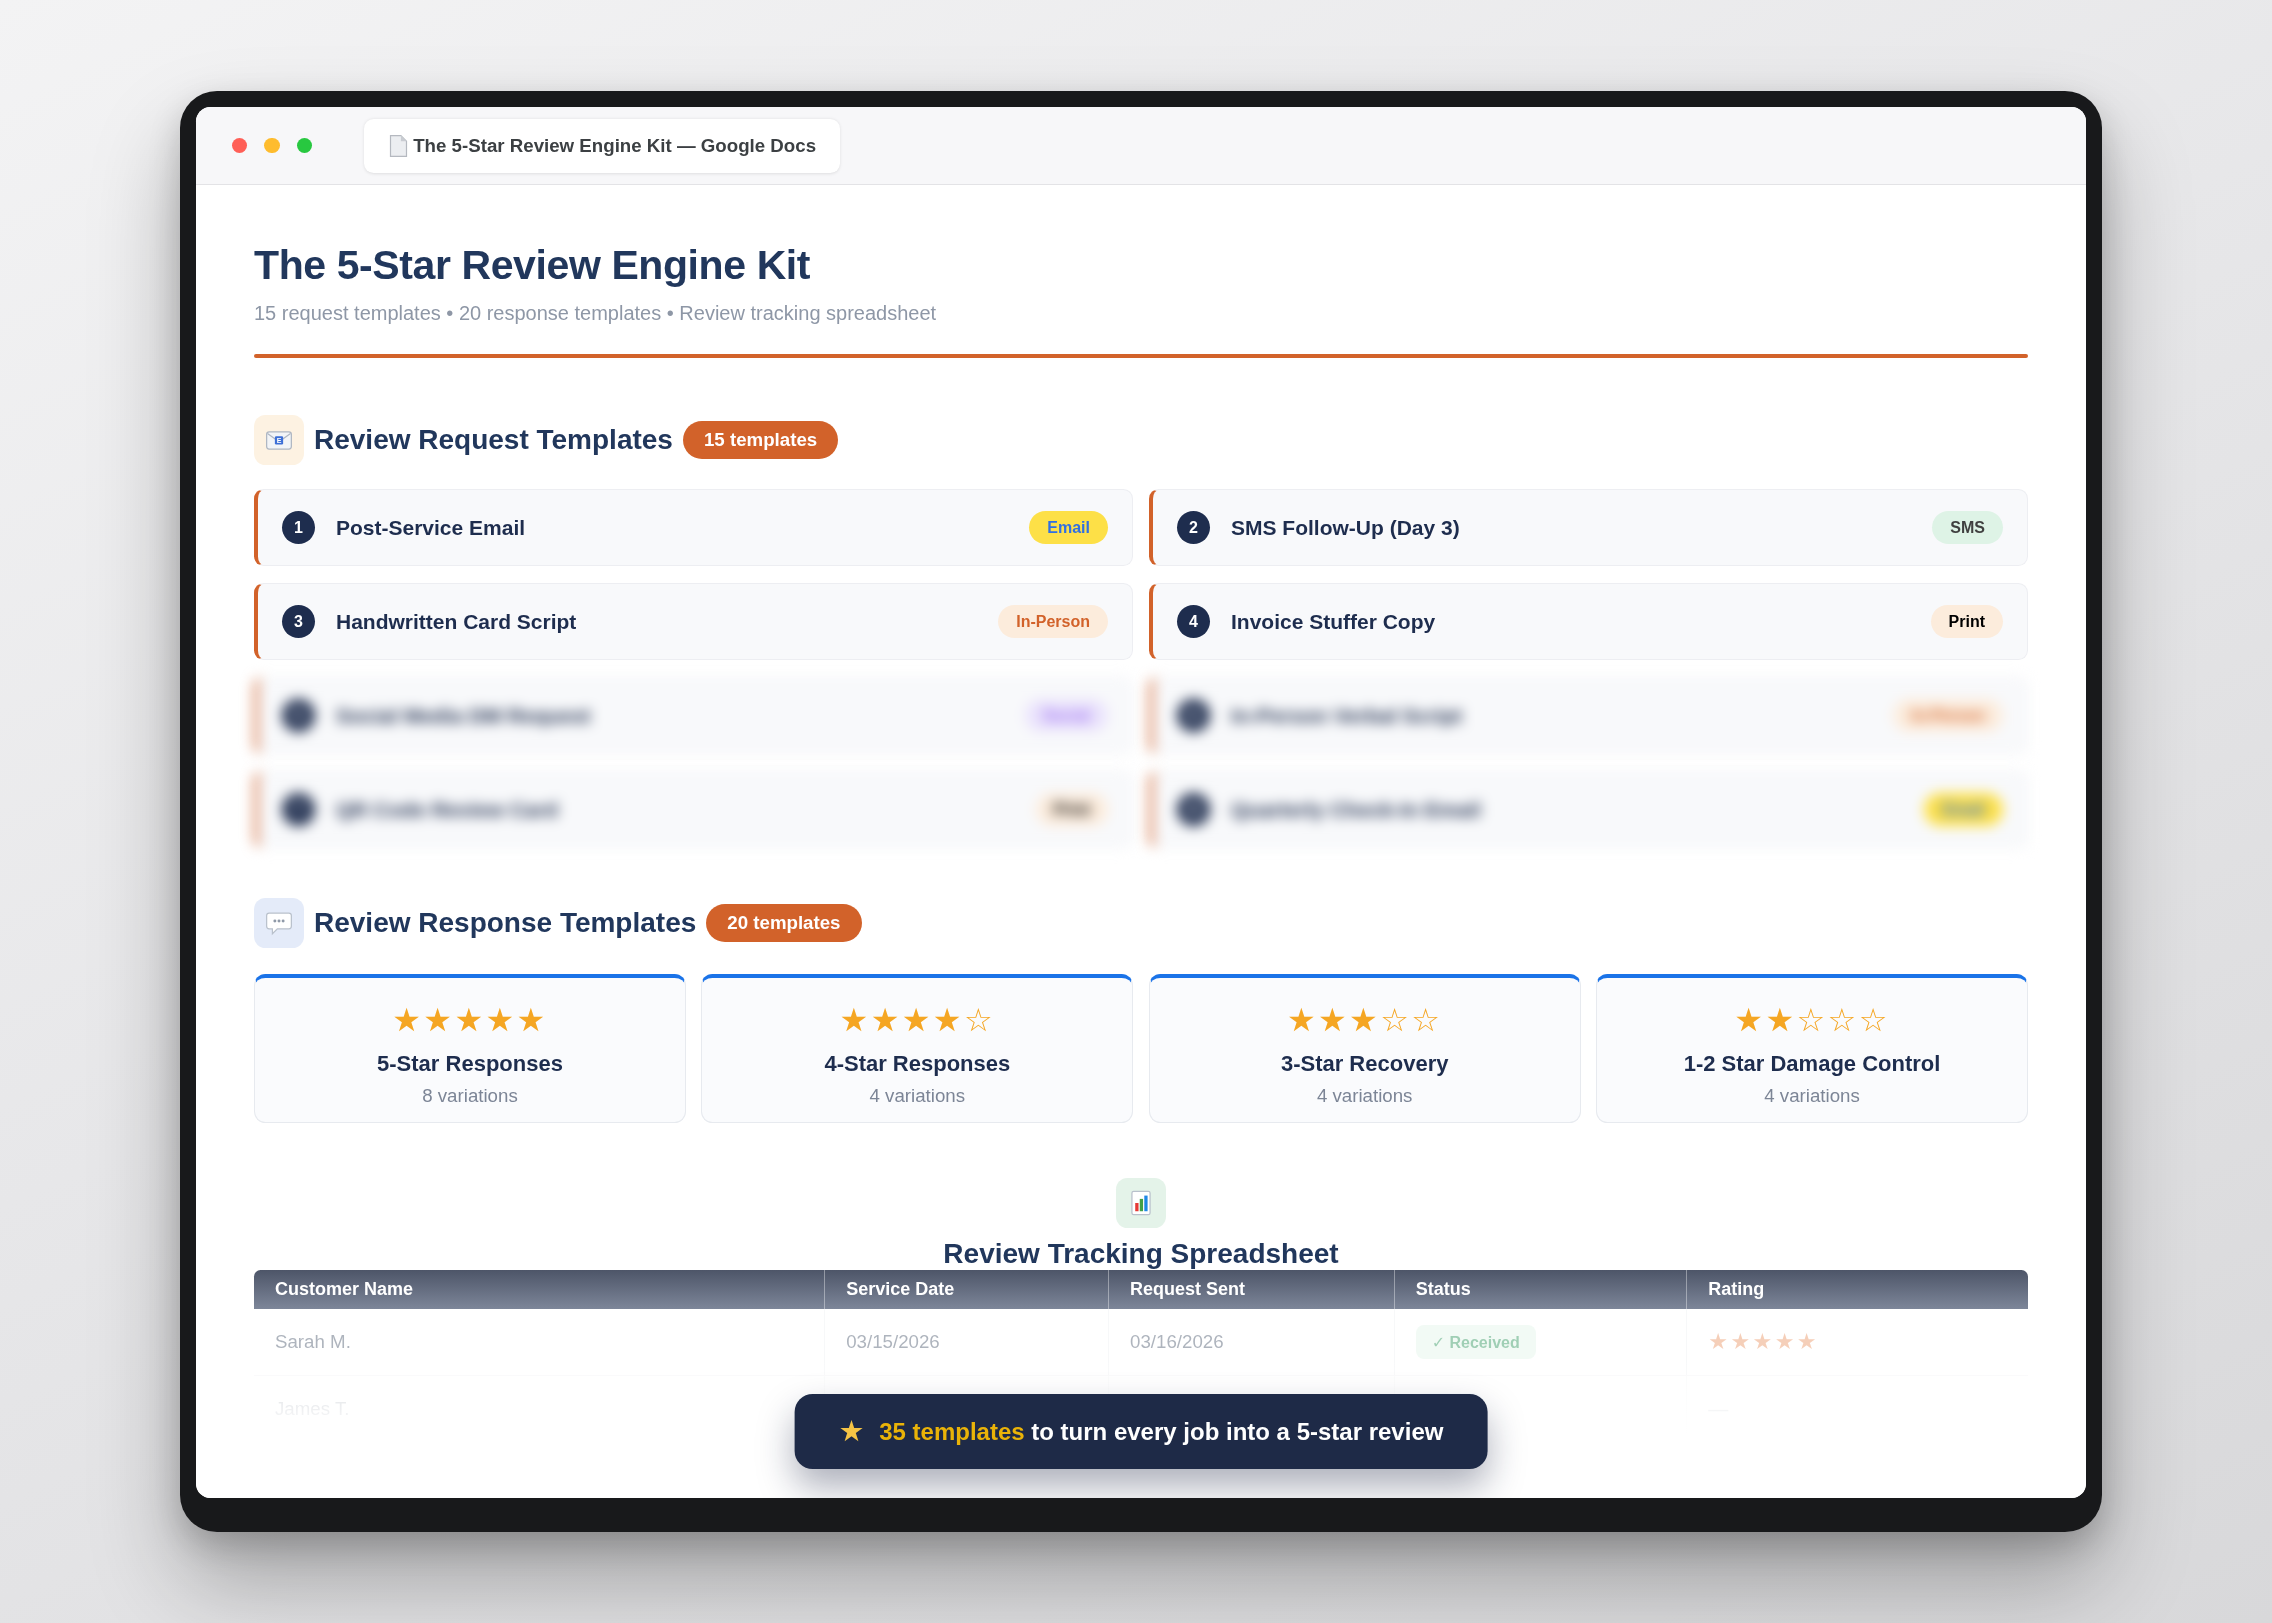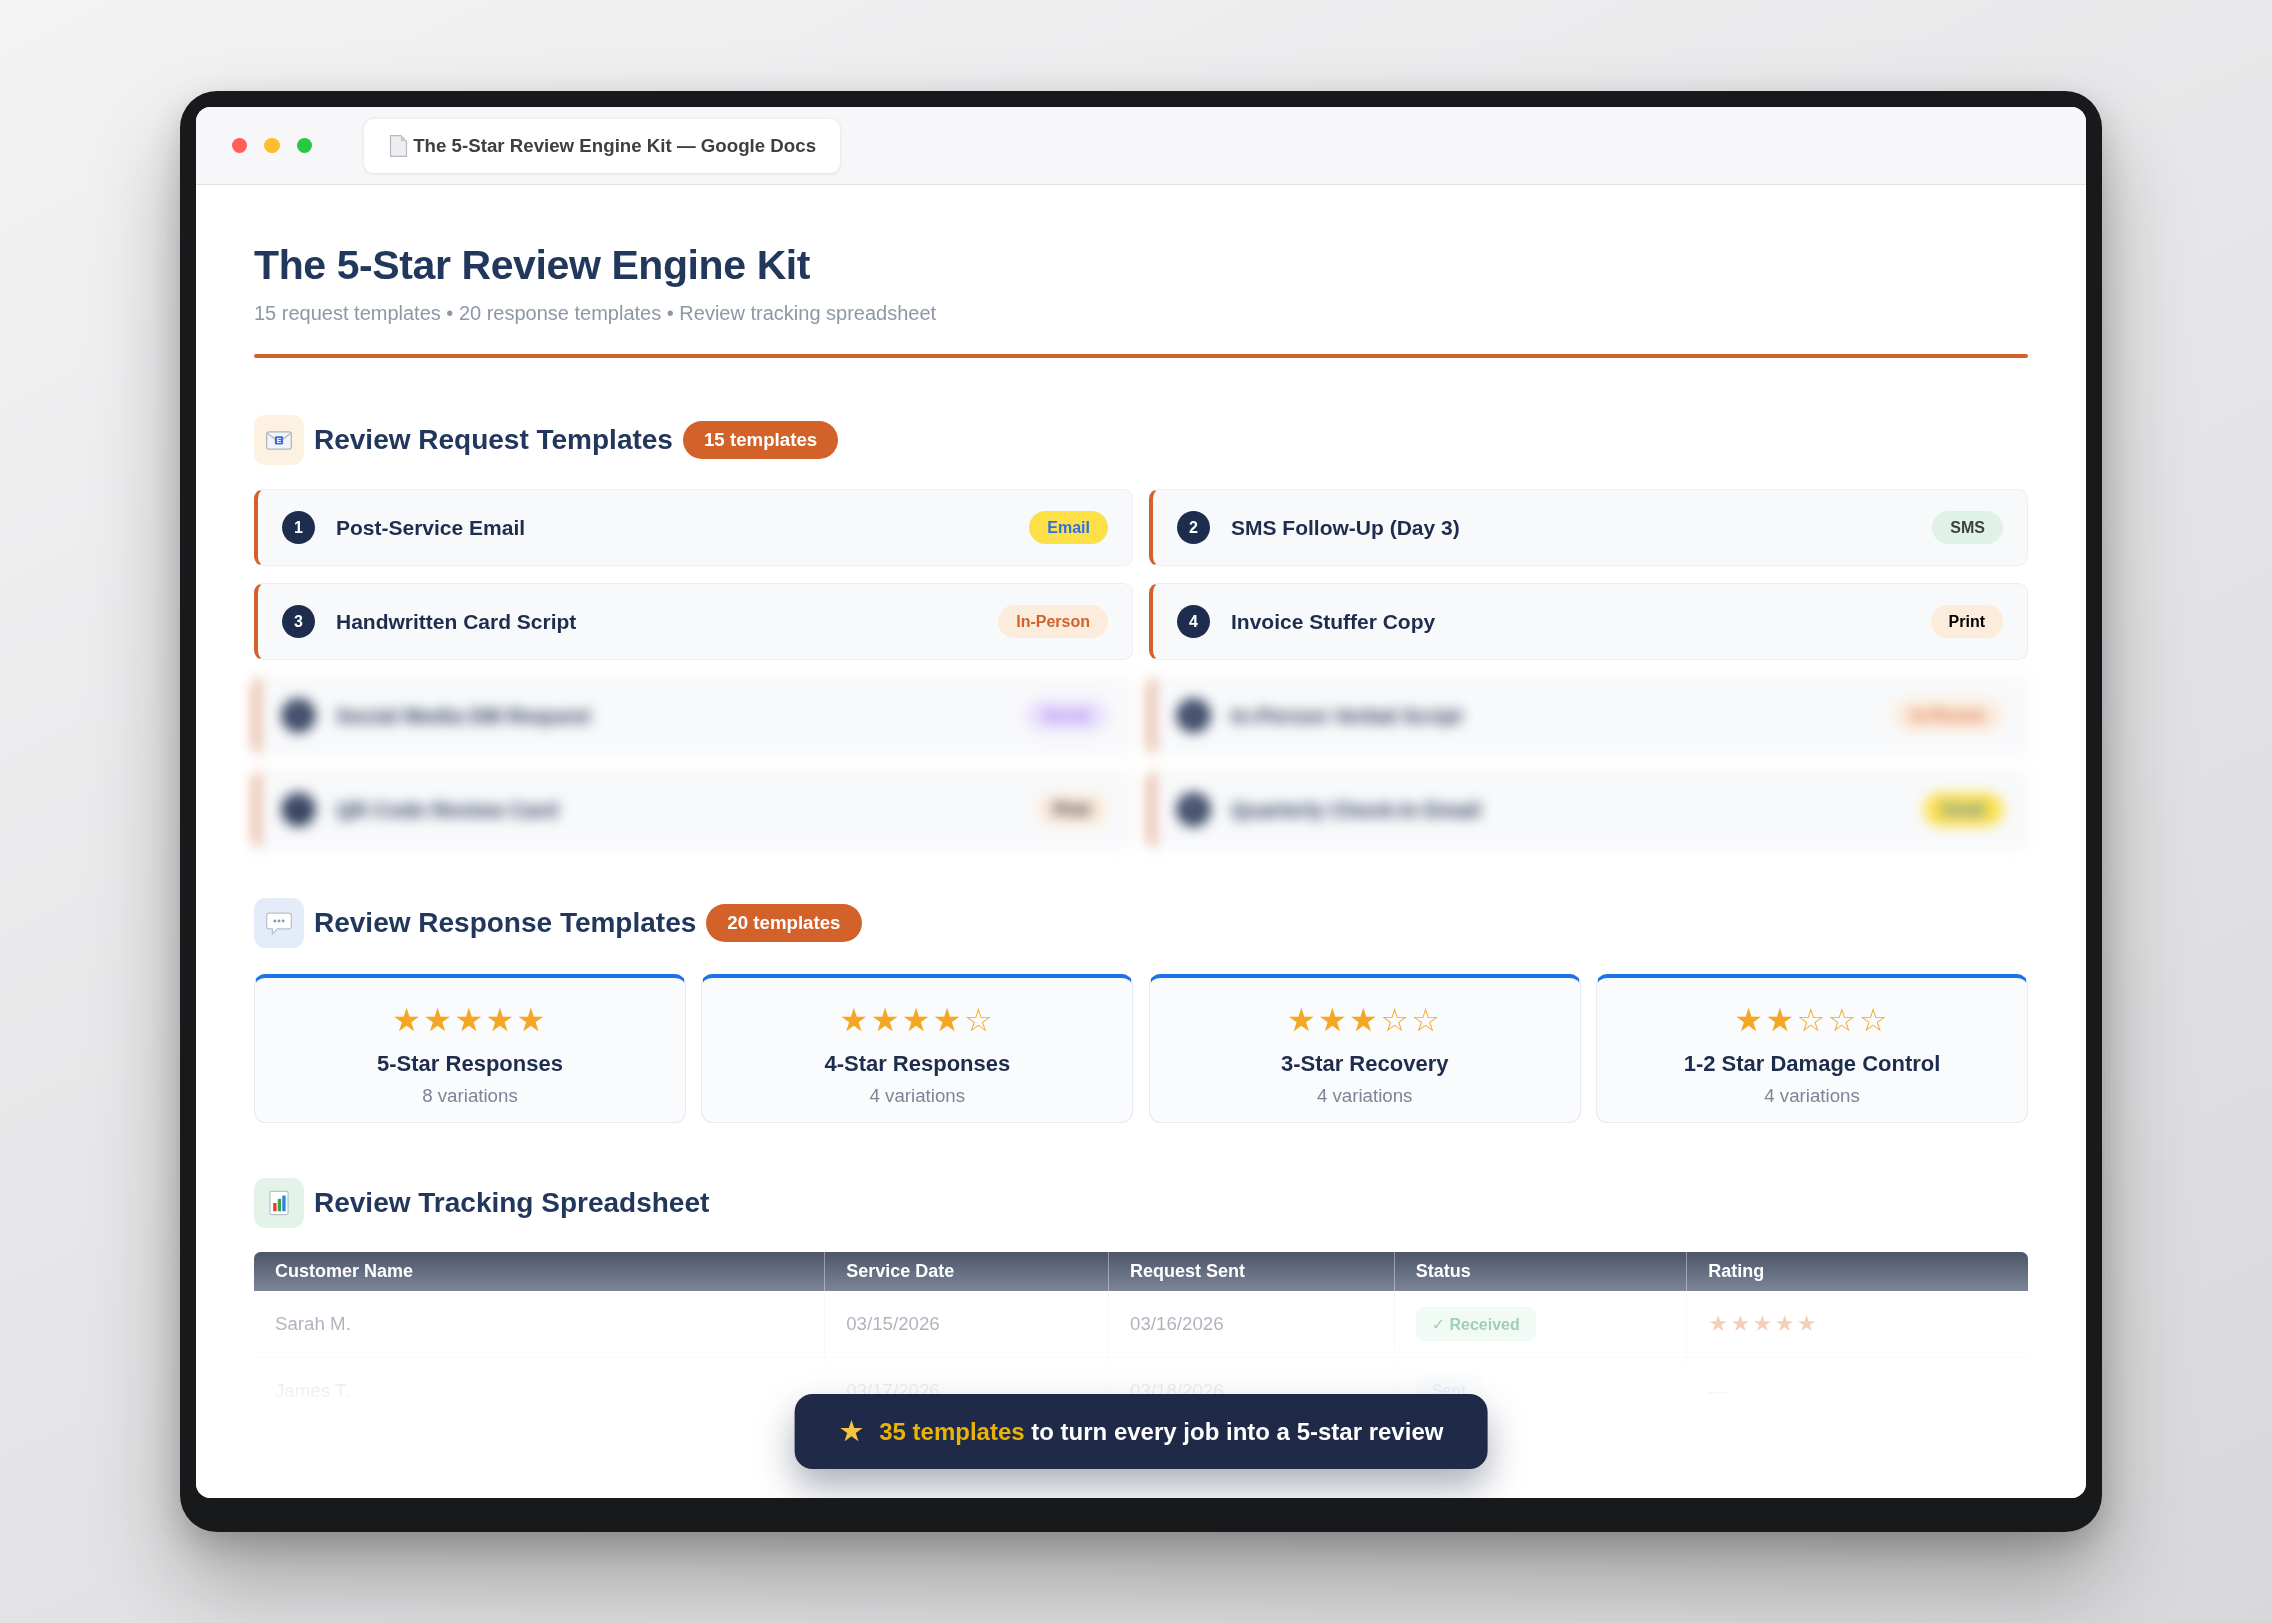--- a/index.html
+++ b/index.html
@@ -26,21 +26,21 @@
   .light.red{background:#ff5f57}.light.yellow{background:#febc2e}.light.green{background:#28c840}
   .tab{margin-left:52px;background:#ffffff;height:54px;border-radius:9.7px;
     display:flex;align-items:center;gap:4px;padding:0 24px;
     box-shadow:0 0.8px 3.2px rgba(0,0,0,.10);font-size:18.7px;font-weight:600;color:#3c4043;}
   
   .content{flex:1;position:relative;padding:57px 58px 0;box-sizing:border-box;background:#fff;}
   .doc-title{font-size:41px;font-weight:800;color:#21375c;letter-spacing:-0.4px;}
   .doc-subtitle{margin-top:13px;font-size:20px;color:#8e97a6;}
   .divider{margin-top:29px;height:4px;background:#d2622a;border-radius:2.4px;}
   .section-head{display:flex;align-items:center;gap:10px;}
-  .mt-req{margin-top:57px;} .mt-resp{margin-top:50px;} .mt-track{margin-top:55px;}
+  .mt-req{margin-top:57px;} .mt-resp{margin-top:50px;} .mt-track{margin-top:55px;flex-direction:column;}
   .icon-box{width:50px;height:50px;border-radius:11.4px;display:flex;align-items:center;justify-content:center;flex:none;}
   .icon-box.cream{background:#fdf2e2}.icon-box.blue{background:#e4ebf9}.icon-box.green{background:#e4f3e9}
   .section-title{font-size:28px;font-weight:800;color:#21375c;}
   .count-badge{background:#d2622a;color:#fff;font-size:18.7px;font-weight:700;padding:8px 21px;border-radius:811px;}
   
   .req-grid{margin-top:24px;display:grid;grid-template-columns:1fr 1fr;gap:17px 16px;}
   .req-card{height:77px;background:#f8f9fb;border:0.8px solid #edeef2;border-left:4px solid #d2622a;
     border-radius:9.7px;display:flex;align-items:center;gap:21px;padding:0 24px;box-sizing:border-box;}
   .req-card.blurred{filter:blur(6.5px);}
   .req-num{width:33px;height:33px;border-radius:50%;background:#1e2d4e;color:#fff;font-size:16px;
@@ -53,21 +53,21 @@
   .pill.print{background:#fcecdc;color:#000000}
   .pill.social{background:#eae3fc;color:#9a6cf0}
   
   .resp-grid{margin-top:26px;display:grid;grid-template-columns:repeat(4,1fr);gap:15.4px;}
   .resp-card{height:149px;background:#fafbfd;border:0.8px solid #e7eaef;border-top:4.9px solid #1a73e8;
     border-radius:11.4px;text-align:center;box-sizing:border-box;padding-top:26px;}
   .resp-stars{font-size:32px;color:#f5a623;letter-spacing:2.4px;line-height:1;}
   .resp-title{margin-top:14.6px;font-size:22px;font-weight:700;color:#1e2d4e;}
   .resp-variations{margin-top:8px;font-size:18.7px;color:#7c8596;}
   
-  .table-wrap{margin-top:24px;position:relative;}
+  .table-wrap{position:relative;}
   .track-header{display:flex;height:39px;border-radius:6.5px 6.5px 0 0;overflow:hidden;
     background:linear-gradient(180deg,#4d5568 0%,#7d8699 100%);}
   .h-cell{display:flex;align-items:center;padding-left:21px;box-sizing:border-box;
     color:#fff;font-size:18px;font-weight:700;border-right:0.8px solid rgba(255,255,255,.38);}
   .h-cell:last-child{border-right:none;}
   .col-0{width:32.2%}.col-1{width:16%}.col-2{width:16.1%}.col-3{width:16.5%}.col-4{width:19.2%}
   .track-row{display:flex;height:67px;}
   .track-row.item-0{opacity:.5}
   .track-row.item-1{opacity:.3}
   .t-cell{display:flex;align-items:center;padding-left:21px;box-sizing:border-box;height:100%;

